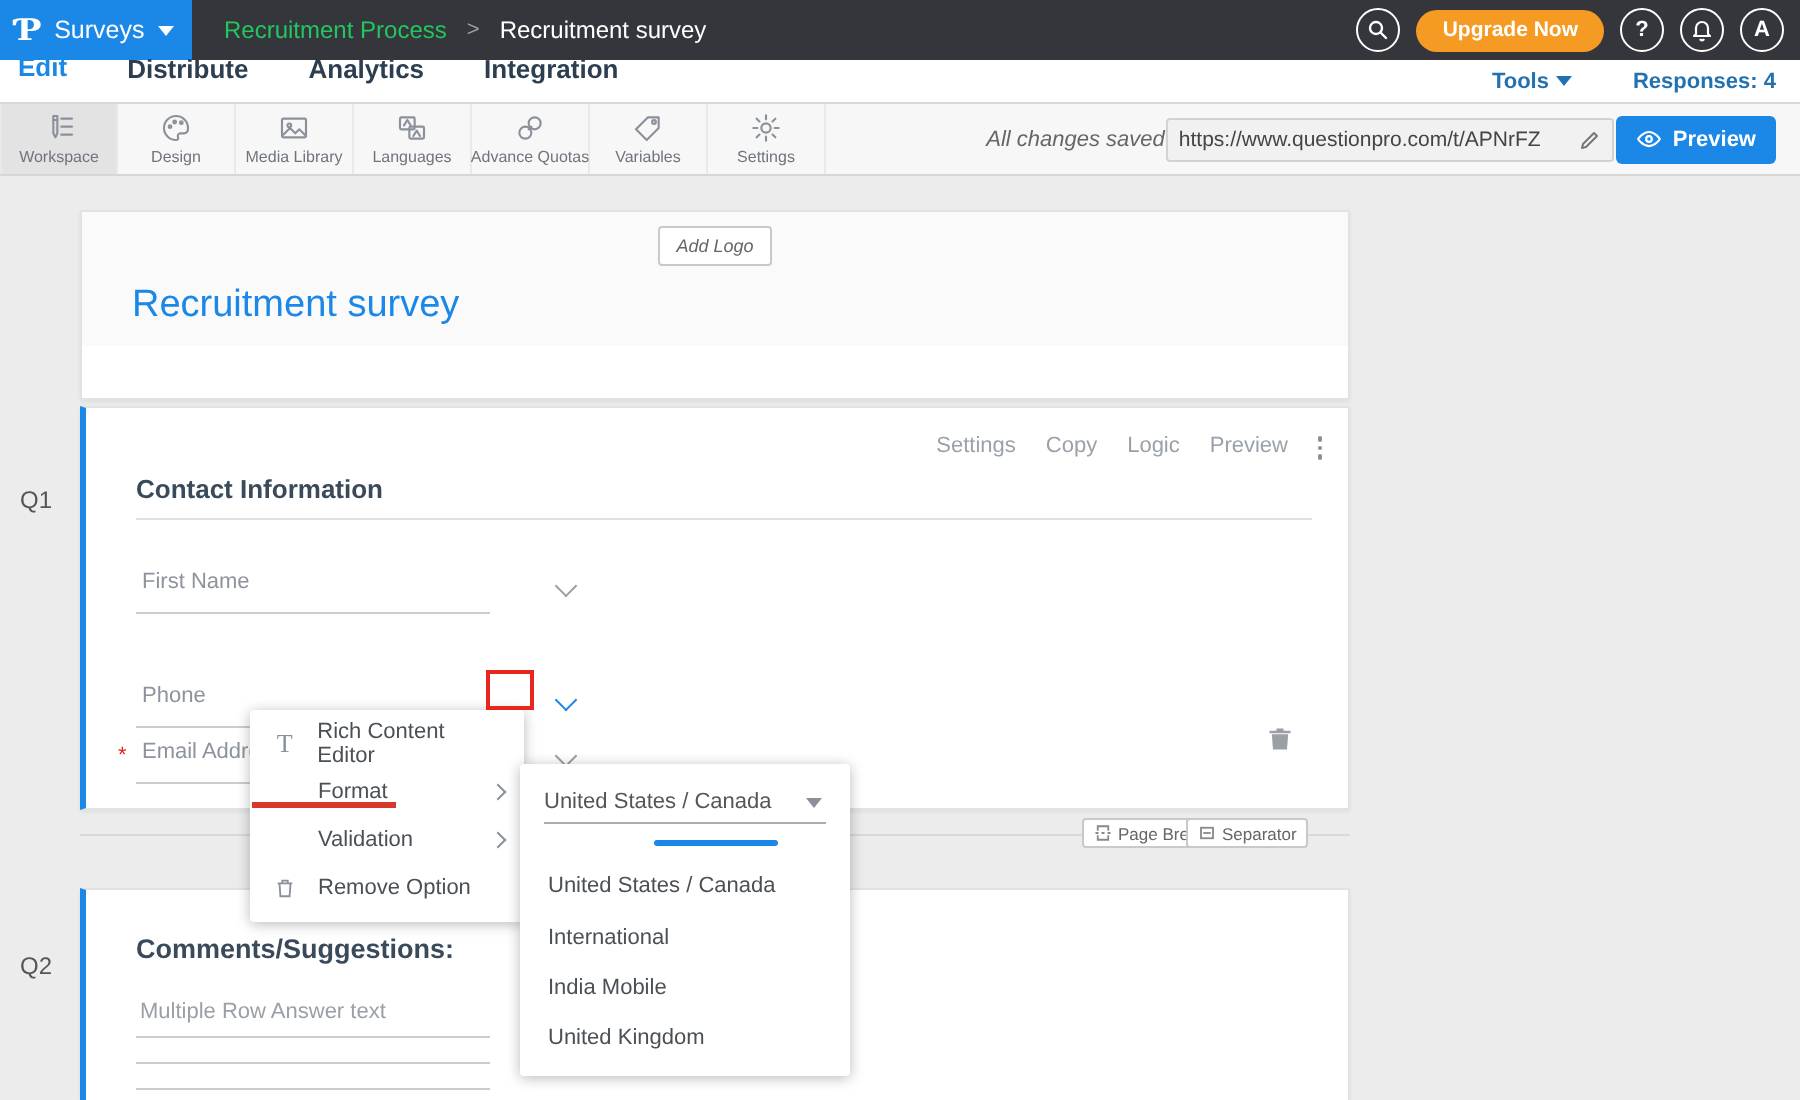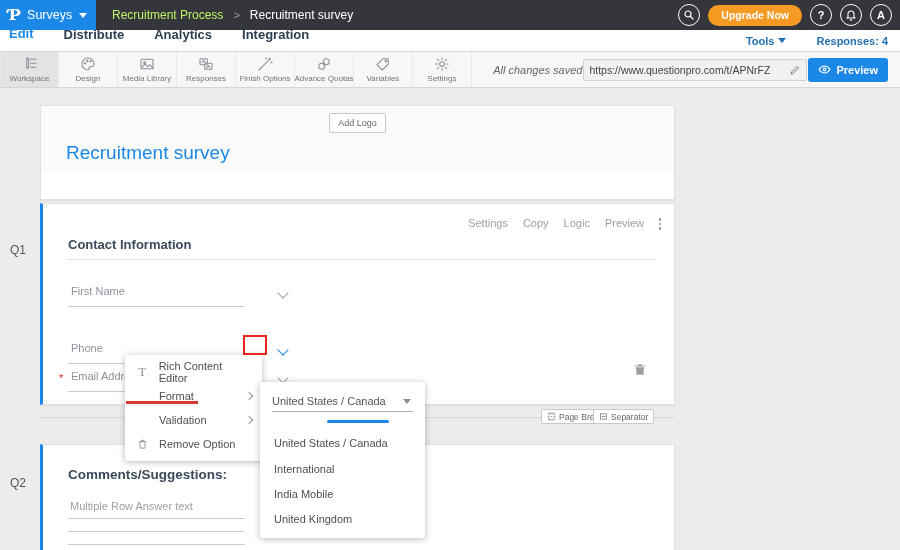--- a/index.html
+++ b/index.html
@@ -6,21 +6,21 @@
   html,body { width:900px; height:550px; overflow:hidden; }
   body { font-family:"Liberation Sans","DejaVu Sans",sans-serif; background:#ececec; position:relative; }
 
   
   .topbar { height:30px; background:#35363c; display:flex; align-items:center; }
   .brandbtn { height:30px; width:96px; background:#1b87e6; color:#fff; display:flex; align-items:center; justify-content:center; gap:7px; cursor:pointer; }
   .brand-logo { font-weight:bold; font-size:15px; font-family:"DejaVu Serif",serif; transform:scaleX(1.1); }
   .brand-label { font-size:12.5px; }
   .caret-down { width:0; height:0; border-left:4px solid transparent; border-right:4px solid transparent; border-top:5px solid #fff; }
   .crumbs { display:flex; align-items:center; gap:10px; margin-left:16px; font-size:12px; }
-  .crumb-parent { color:#bef264; cursor:pointer; }
+  .crumb-parent { color:#22c55e; cursor:pointer; }
   .crumb-sep { color:#9aa0a8; font-size:11px; }
   .crumb-current { color:#fff; }
   .topbar-right { margin-left:auto; display:flex; align-items:center; gap:8px; padding-right:8px; }
   .circlebtn { width:22px; height:22px; border:1.5px solid #fff; border-radius:50%; color:#fff; display:flex; align-items:center; justify-content:center; font-size:11px; font-weight:bold; cursor:pointer; }
   .pillbtn { height:21px; background:#f59b23; border-radius:11px; color:#fff; font-size:10.5px; font-weight:bold; display:flex; align-items:center; padding:0 13px; cursor:pointer; }
 
   
   .tabbar { height:22px; background:#fff; border-bottom:1px solid #d9d9d9; display:flex; align-items:center; padding:0 12px 0 8px; }
   .tab { font-size:13px; font-weight:bold; color:#2d3e50; margin-right:28px; cursor:pointer; padding:3px 1px 15px; }
   .tab.active { color:#1b87e6; border-bottom:2px solid #1b87e6; text-decoration:none; }
@@ -40,21 +40,21 @@
   .saved { font-size:11px; font-style:italic; color:#666; }
   .urlbox { width:224px; height:22px; background:#f1f1f1; border:1px solid #d2d2d2; border-radius:2px; display:flex; align-items:center; padding:0 5px; gap:4px; }
   .urlbox input { flex:1; border:none; background:transparent; outline:none; font-size:10.5px; color:#444; font-family:inherit; }
   .previewbtn { height:24px; background:#1b87e6; border:none; border-radius:3px; color:#fff; font-size:11px; font-weight:bold; display:flex; align-items:center; gap:5px; padding:0 10px; cursor:pointer; font-family:inherit; }
 
   
   .main { position:relative; height:462px; background:#ececec; }
   .card { position:absolute; left:40px; width:635px; background:#fff; border:1px solid #e2e2e2; box-shadow:0 1px 2px rgba(0,0,0,.06); }
   .headercard { top:17px; height:95px; }
   .headerband { height:67px; background:#fafafa; display:flex; flex-direction:column; align-items:center; position:relative; }
-  .addlogo { margin-top:7px; background:#fff; border:1px solid #c9c9c9; border-radius:2px; font-size:9px; color:#666; padding:4px 8px; cursor:pointer; font-family:inherit; }
+  .addlogo { margin-top:7px; background:#fff; border:1px solid #c9c9c9; border-radius:2px; font-size:9px; color:#666; padding:4px 8px; cursor:pointer; font-family:inherit;font-style:italic; }
   .surveytitle { position:absolute; left:25px; top:36px; font-size:19px; color:#1b87e6; }
   .headeractions { height:27px; background:#fff; border-top:1px solid #e8e8e8; position:relative; display:flex; align-items:center; justify-content:center; }
   .addq { background:#1b87e6; border:none; border-radius:2px; color:#fff; font-size:10.5px; font-weight:bold; padding:5px 10px; cursor:pointer; font-family:inherit; }
   .addintro { position:absolute; right:27px; background:#fff; border:1px solid #c9c9c9; border-radius:2px; font-size:10px; color:#8a8f98; padding:4px 8px; cursor:pointer; font-family:inherit; }
 
   .qlabel { position:absolute; left:10px; font-size:12px; color:#555; }
   .qcard { border-left:3px solid #1b87e6; }
   .q1card { top:115px; height:202px; }
   .q2card { top:356px; height:106px; border-bottom:none; }
 
@@ -180,29 +180,21 @@
       </svg>
     <span class="titem-label">Media Library</span>
   </div>
   <div class="titem">
     <svg width="16" height="16" viewBox="0 0 24 24" class="svgi">
         <rect x="3" y="4" width="11" height="9" rx="1"></rect>
         <rect x="10" y="11" width="11" height="9" rx="1"></rect>
         <path d="M6 10l2.5-4L11 10"></path>
         <path d="M13 18l2.5-4 2.5 4"></path>
       </svg>
-    <span class="titem-label">Responses</span>
-  </div>
-  <div class="titem">
-    <svg width="16" height="16" viewBox="0 0 24 24" class="svgi">
-        <path d="M3 21L14 10"></path>
-        <path d="M15 9l2-2"></path>
-        <path d="M19 3v3M17.5 4.5h3M21 9l1.5 1.5M13 3l1 2"></path>
-      </svg>
-    <span class="titem-label">Finish Options</span>
+    <span class="titem-label">Languages</span>
   </div>
   <div class="titem">
     <svg width="16" height="16" viewBox="0 0 24 24" class="svgi">
         <circle cx="8.5" cy="15.5" r="4.5"></circle>
         <circle cx="15.5" cy="8.5" r="4.5"></circle>
         <path d="M11 13l2-2"></path>
       </svg>
     <span class="titem-label">Advance Quotas</span>
   </div>
   <div class="titem">

